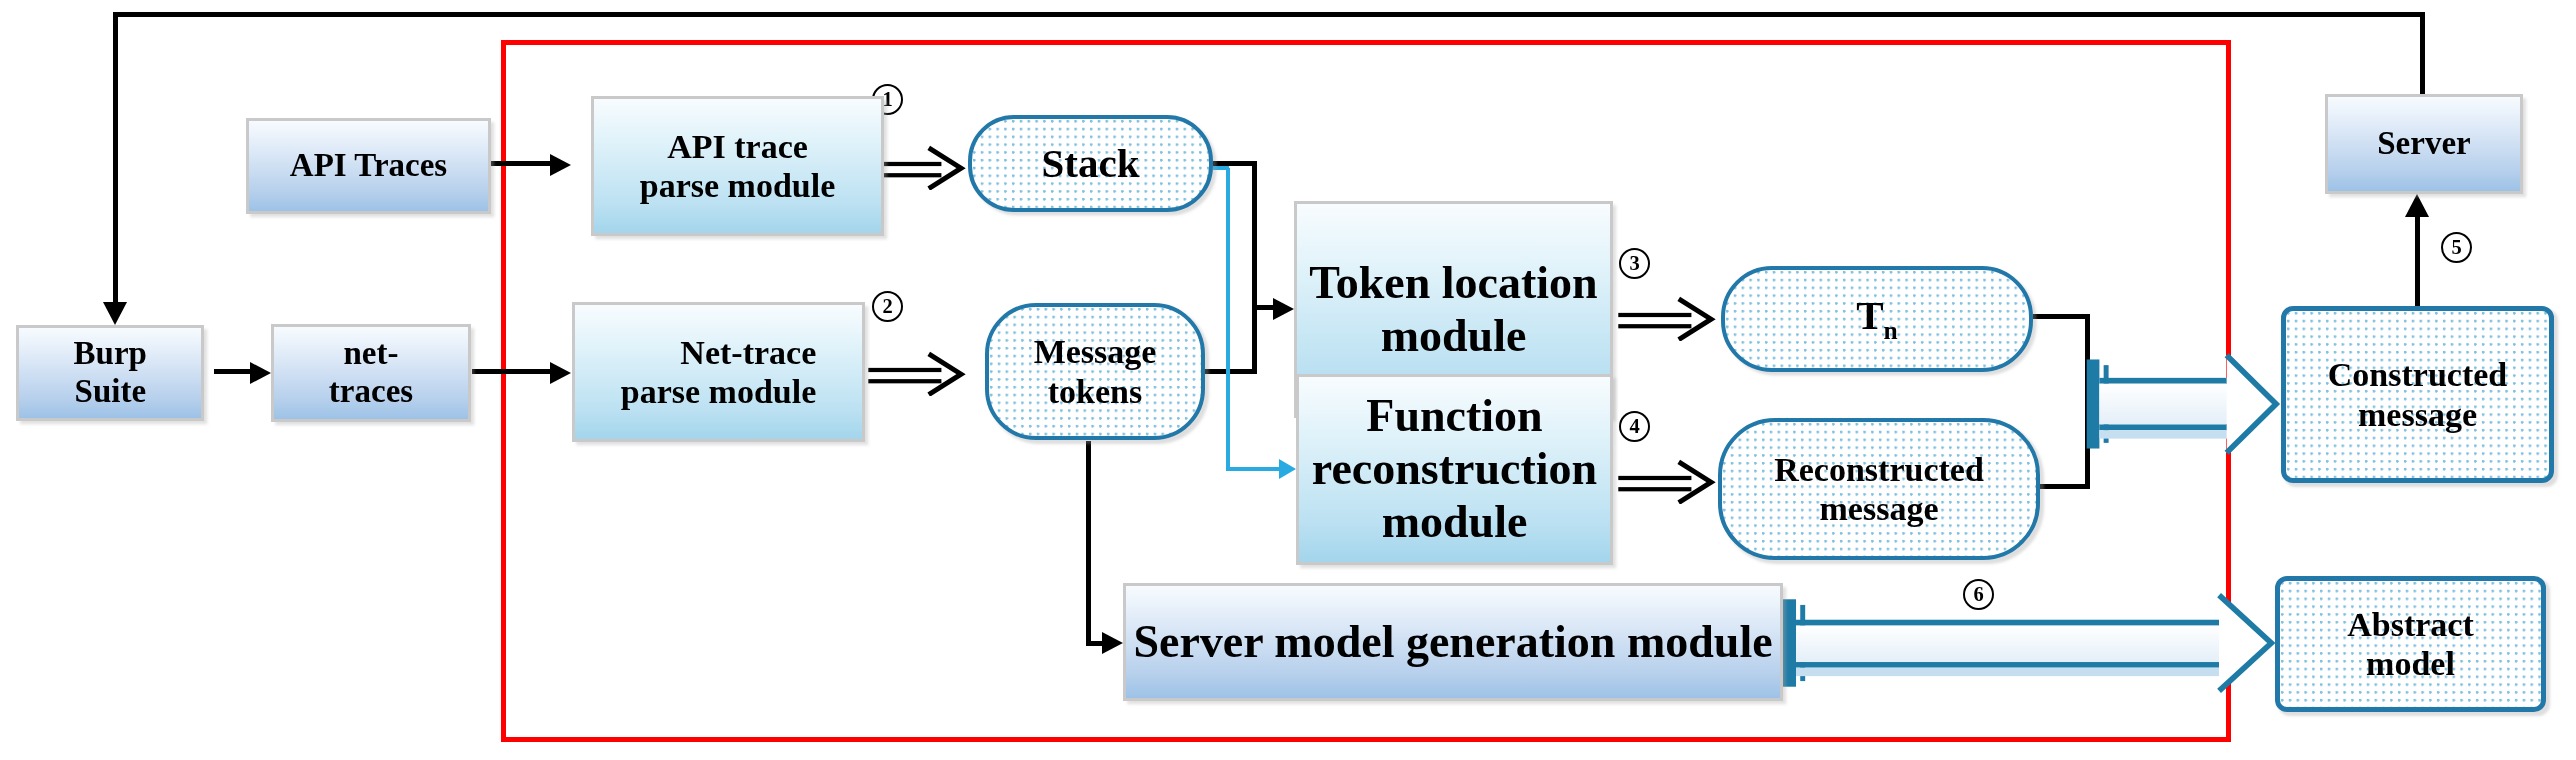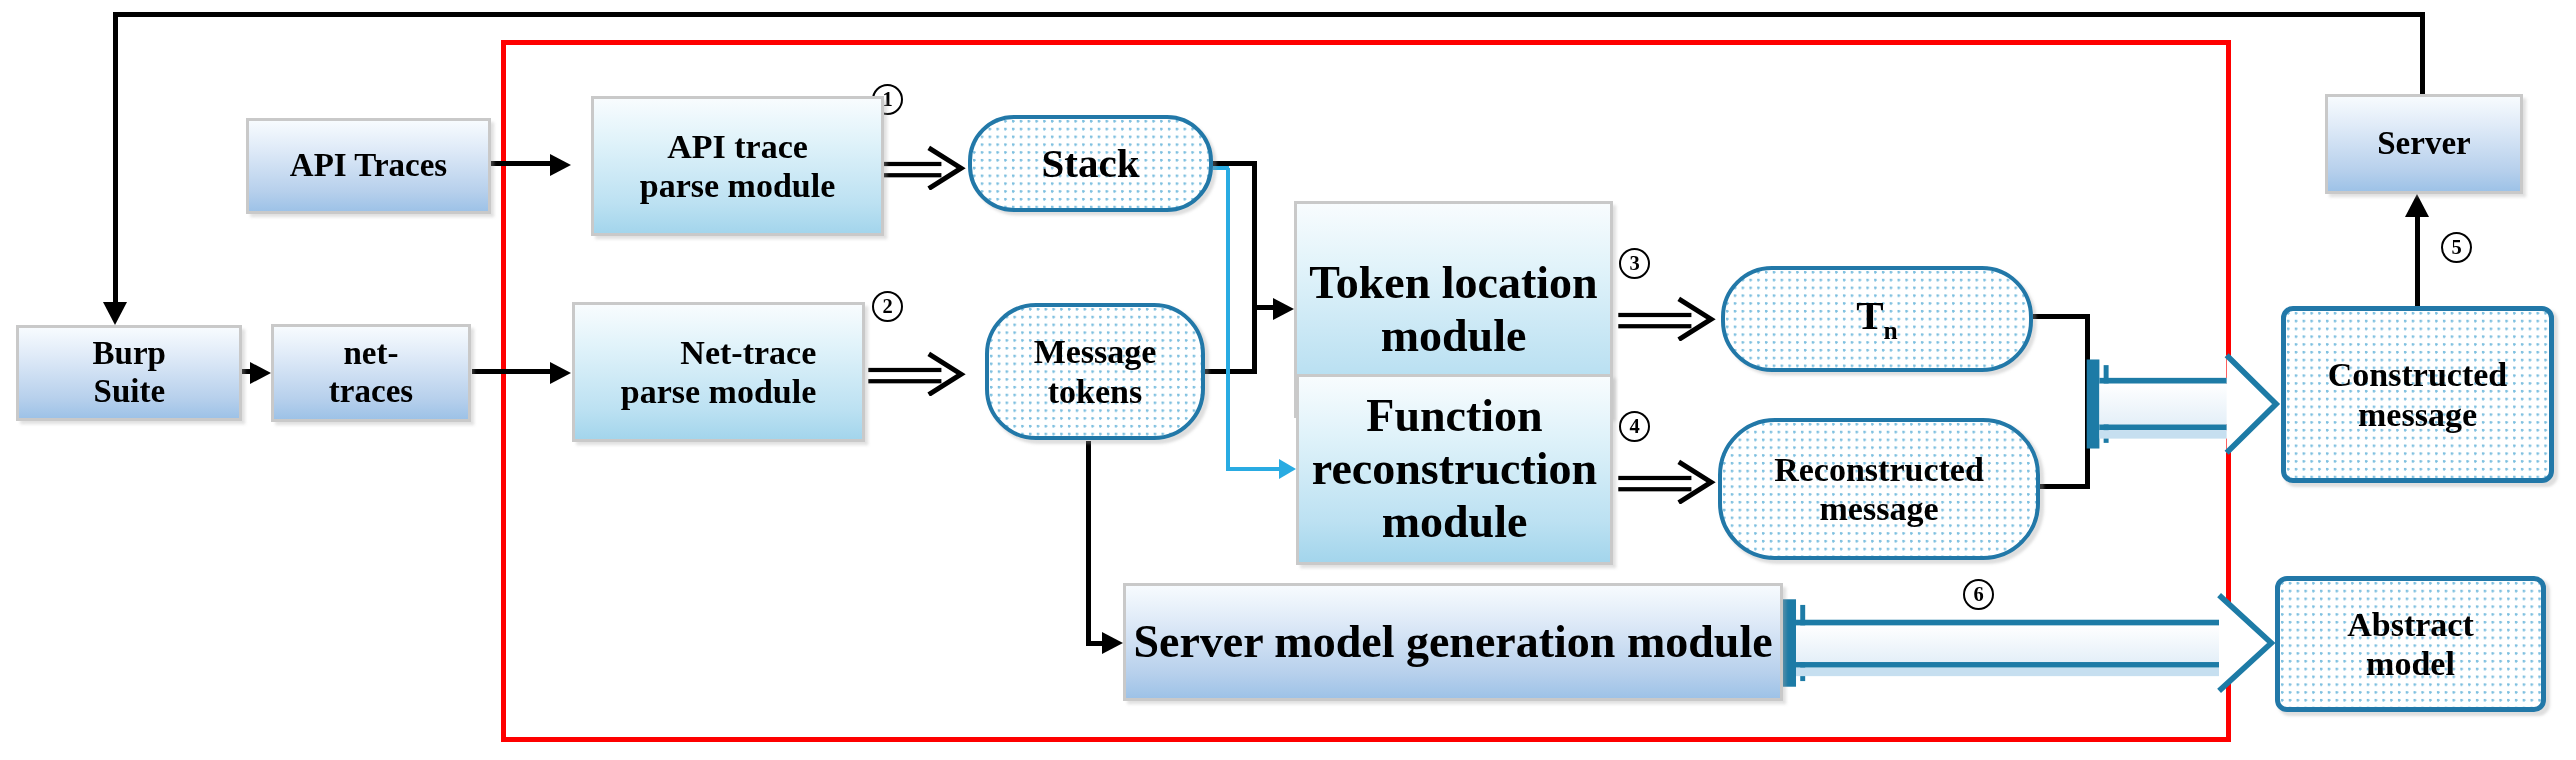--- a/index.html
+++ b/index.html
@@ -165,21 +165,21 @@
   <div class="abs num" style="left:1619px;top:411px;">
       <span>4</span>
     </div>
   <div class="abs num" style="left:2441px;top:232px;">
       <span>5</span>
     </div>
   <div class="abs num" style="left:1963px;top:579px;">
       <span>6</span>
     </div>
 
-  <div class="abs box box-a f46" style="left:16.3px;top:325px;width:226px;height:96px;">Burp
+  <div class="abs box box-a f46" style="left:16.3px;top:325px;width:188px;height:96px;">Burp
 Suite</div>
 
   <div class="abs box box-a f46" style="left:246px;top:118px;width:245px;height:96px;">API Traces</div>
 
   <div class="abs box box-a f46" style="left:271px;top:324px;width:200px;height:98px;">net-
 traces</div>
 
   <div class="abs box box-b f48" style="left:572px;top:96px;width:293px;height:140px;margin-left:19px;">API trace
 parse module</div>
 

